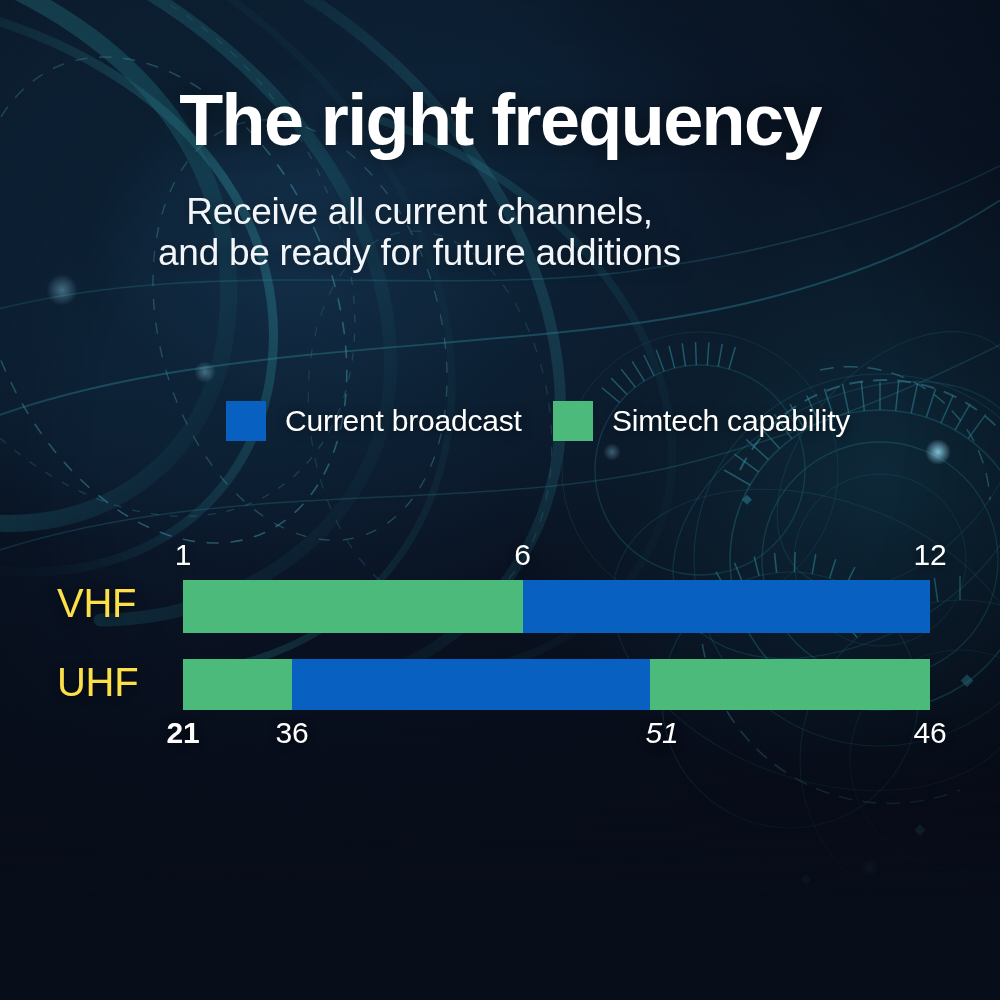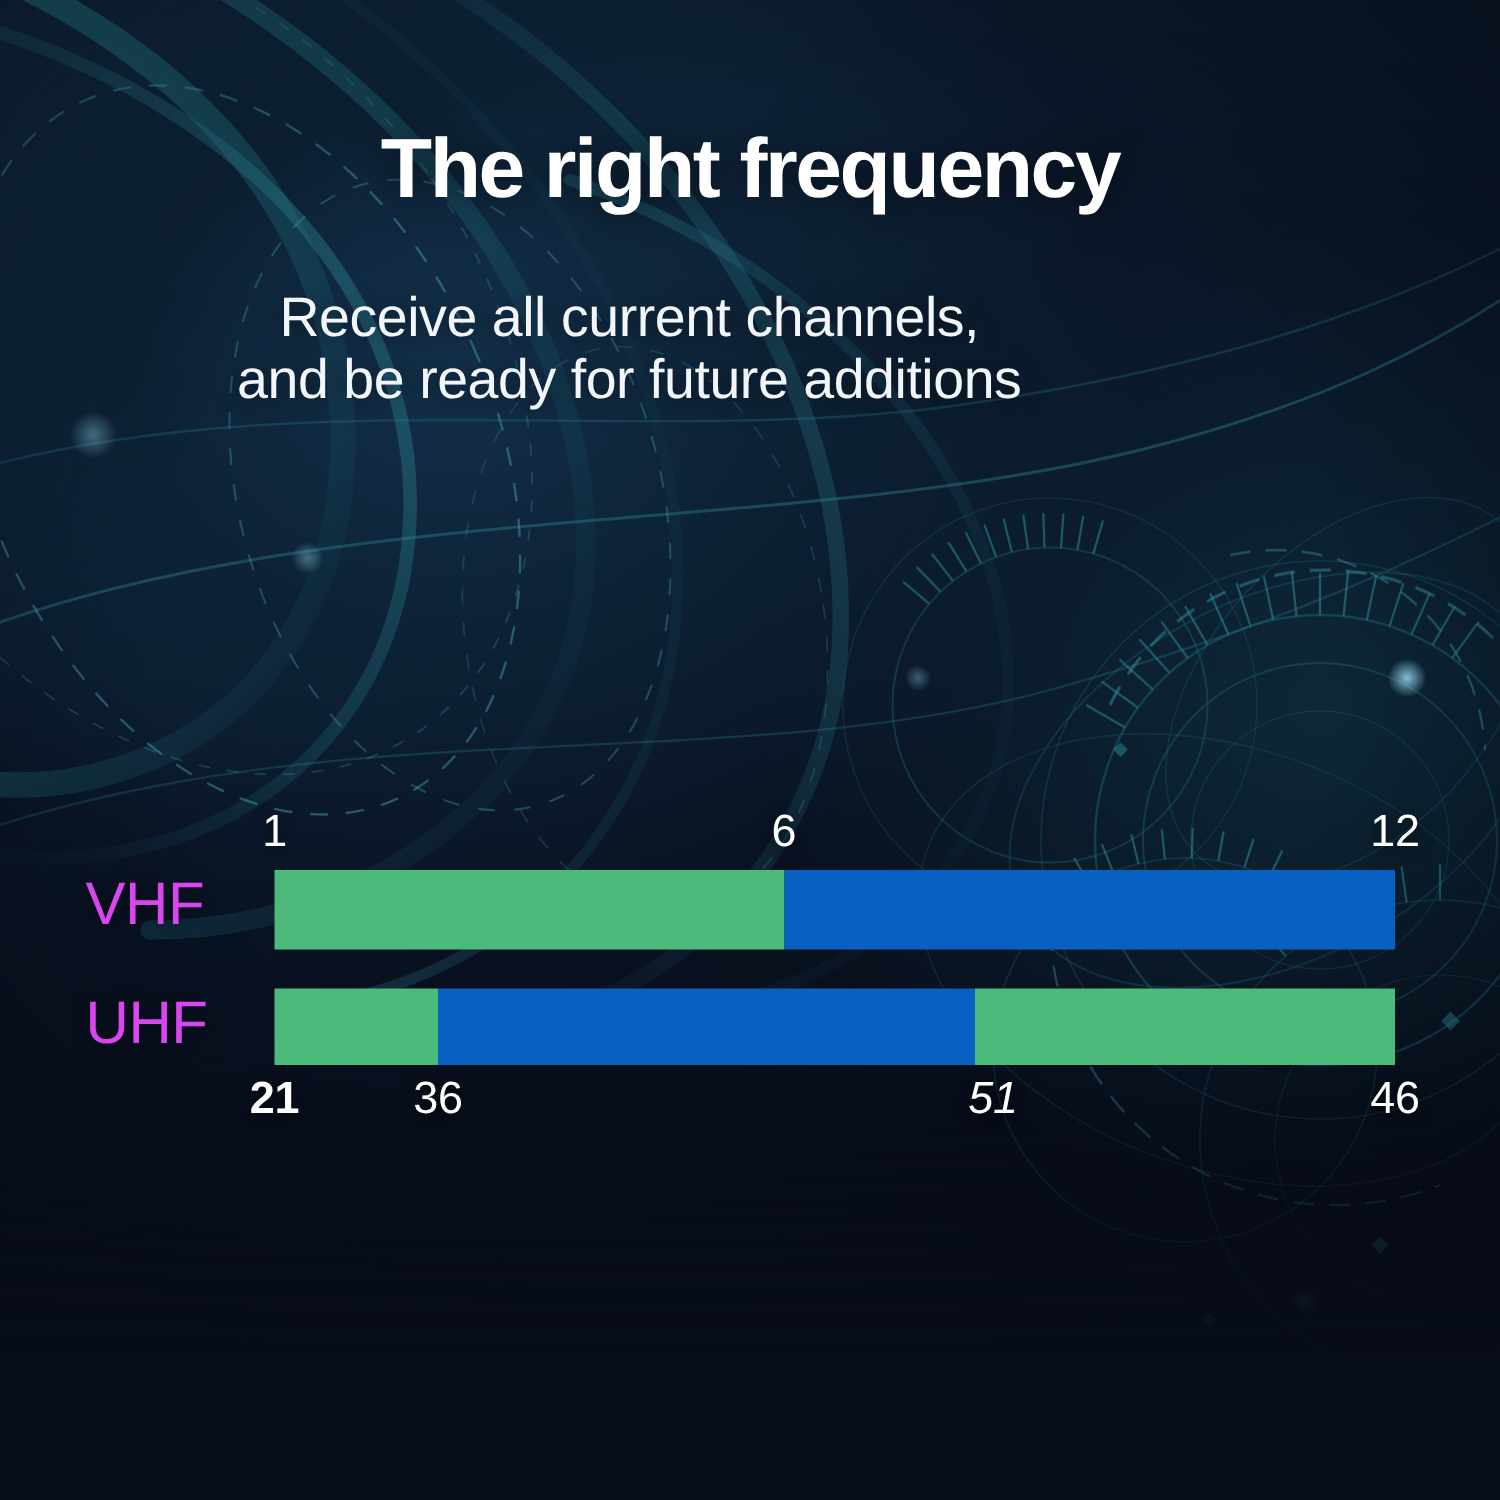--- a/index.html
+++ b/index.html
@@ -28,21 +28,21 @@
   #bg-bottomfade{
     position:absolute;left:0;right:0;bottom:0;height:300px;
     background:linear-gradient(180deg,rgba(8,13,26,0) 0%,#080d1a 72%);
   }
   svg.art{position:absolute;inset:0;width:1000px;height:1000px;}
 
   
   #headings{position:absolute;left:0;top:0;width:1000px;text-align:center;}
   #title{
     position:absolute;left:0;top:84px;width:1000px;
-    font-size:56px;font-weight:700;color:#ffffff;
+    font-size:72px;font-weight:700;color:#ffffff;
     letter-spacing:-1.6px;line-height:1;
     text-shadow:0 2px 22px rgba(0,0,0,.55);
   }
   #subtitle{
     position:absolute;left:0;top:191px;width:839px;
     font-size:37px;font-weight:400;color:#f2f6fa;
     line-height:1.12;letter-spacing:-.3px;
     text-shadow:0 2px 16px rgba(0,0,0,.5);
   }
 
@@ -54,21 +54,21 @@
     margin-left:19px;font-size:30px;color:#ffffff;font-weight:400;
     letter-spacing:-.2px;white-space:nowrap;
     text-shadow:0 1px 10px rgba(0,0,0,.55);
   }
   #legend-current{left:226px;}
   #legend-simtech{left:553px;}
 
   
   #chart{position:absolute;left:0;top:0;width:1000px;height:1000px;}
   .row-label{
-    position:absolute;font-size:40px;color:#d946ef;font-weight:400;
+    position:absolute;font-size:40px;color:#fde047;font-weight:400;
     letter-spacing:-.3px;text-align:left;
     text-shadow:0 1px 10px rgba(0,0,0,.5);
   }
   #label-vhf{left:57px;top:581px;}
   #label-uhf{left:57px;top:660px;}
 
   .bar-track{position:absolute;height:53px;}
   #bar-vhf{left:183px;top:580px;width:747px;}
   #bar-uhf{left:183px;top:659px;width:747px;height:51px;}
   .seg{position:absolute;top:0;height:100%;}
@@ -230,20 +230,28 @@
 
   <div id="headings">
     <div id="title">The right frequency</div>
     <div id="subtitle">
       <div>Receive all current channels,</div>
       <div>and be ready for future additions</div>
     </div>
   </div>
 
   <div id="legend">
+    <div class="legend-item" id="legend-current">
+      <span class="legend-swatch" style="background:#0861c0;"></span>
+      <span class="legend-label">Current broadcast</span>
+    </div>
+    <div class="legend-item" id="legend-simtech">
+      <span class="legend-swatch" style="background:#4cba7b;"></span>
+      <span class="legend-label">Simtech capability</span>
+    </div>
   </div>
 
   <div id="chart">
 
     <div class="tick tick-top" id="tick-top-0" style="left: 143px;">1</div>
     <div class="tick tick-top" id="tick-top-1" style="left: 482.545px;">6</div>
     <div class="tick tick-top" id="tick-top-2" style="left: 890px;">12</div>
 
     <div class="row-label" id="label-vhf">VHF</div>
     <div class="bar-track" id="bar-vhf">

